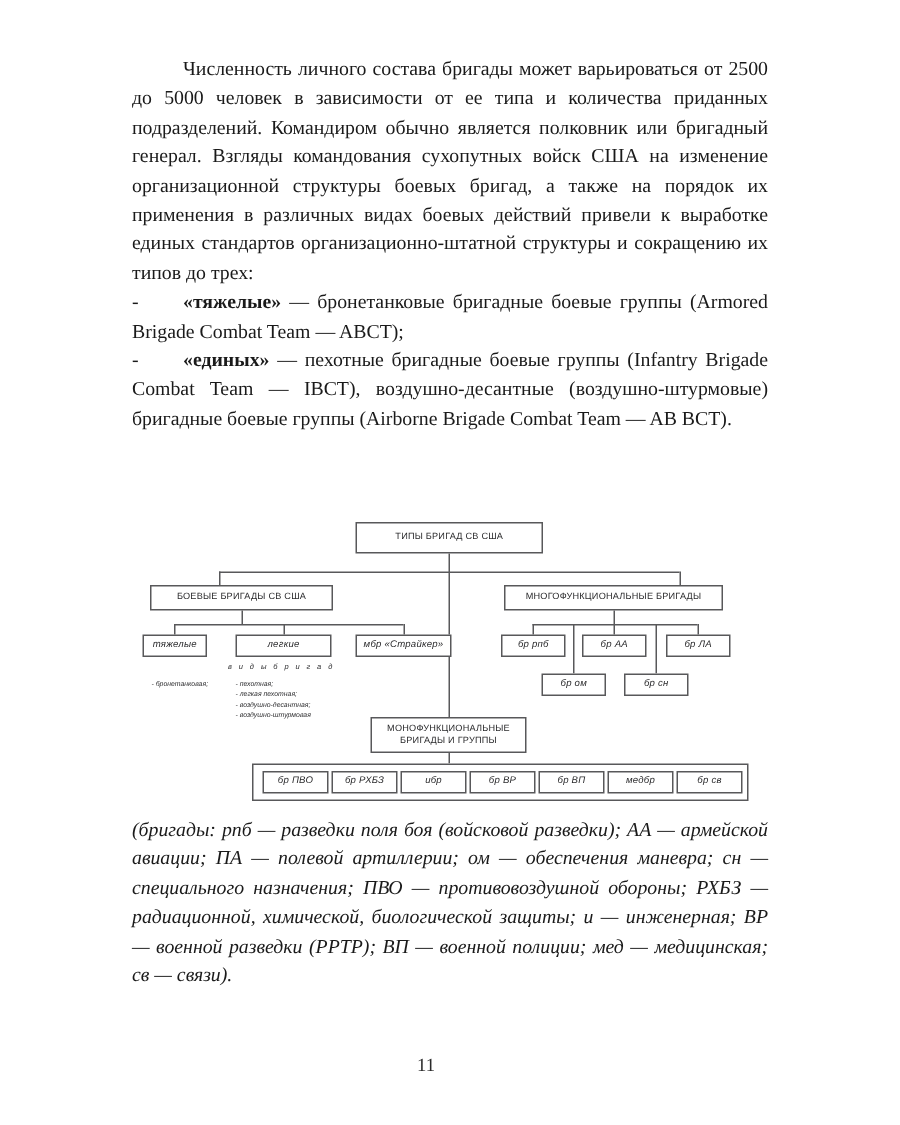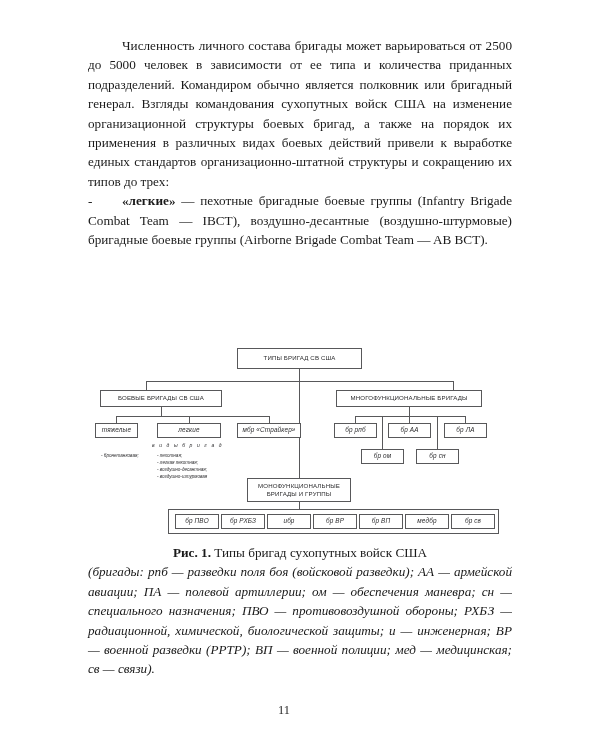--- a/index.html
+++ b/index.html
@@ -141,23 +141,24 @@
   }
 </style>
 </head>
 <body>
 
 <div class="page">
 
   <div class="content">
     <p class="body-par">Численность личного состава бригады может варьироваться от 2500 до 5000 человек в зависимости от ее типа и количества приданных подразделений. Командиром обычно является полковник или бригадный генерал. Взгляды командования сухопутных войск США на изменение организационной структуры боевых бригад, а также на порядок их применения в различных видах боевых действий привели к выработке единых стандартов организационно-штатной структуры и сокращению их типов до трех:</p>
 
-
-
-    <p class="bullet-par"><span class="dash-lead">-</span><b class="kw">«легкие»</b><span> — пехотные бригадные боевые группы (Infantry Brigade Combat Team — IBCT), воздушно-десантные (воздушно-штурмовые) бригадные боевые группы (Airborne Brigade Combat Team — AB BCT).</span></p>
+    <p class="bullet-par"><span class="dash-lead">-</span><b class="kw">«тяжелые»</b><span> — бронетанковые бригадные боевые группы (Armored Brigade Combat Team — ABCT);</span></p>
+
+
+    <p class="bullet-par"><span class="dash-lead">-</span><b class="kw">«единых»</b><span> — пехотные бригадные боевые группы (Infantry Brigade Combat Team — IBCT), воздушно-десантные (воздушно-штурмовые) бригадные боевые группы (Airborne Brigade Combat Team — AB BCT).</span></p>
   </div>
 
   <div class="figure">
 
     <div class="dbox" style="left:237px; top:3px; width:125px; height:21px;">ТИПЫ БРИГАД СВ США</div>
 
     <div class="line vline" style="left:299px; top:24px; height:124px;"></div>
 
     <div class="line hline" style="left:146px; top:36px; width:307px;"></div>
     <div class="line vline" style="left:146px; top:36px; height:10px;"></div>
@@ -211,19 +212,18 @@
     <div class="dbox ital" style="left:221px; top:169px; width:44px; height:15px;">бр РХБЗ</div>
     <div class="dbox ital" style="left:267px; top:169px; width:44px; height:15px;">ибр</div>
     <div class="dbox ital" style="left:313px; top:169px; width:44px; height:15px;">бр ВР</div>
     <div class="dbox ital" style="left:359px; top:169px; width:44px; height:15px;">бр ВП</div>
     <div class="dbox ital" style="left:405px; top:169px; width:44px; height:15px;">медбр</div>
     <div class="dbox ital" style="left:451px; top:169px; width:44px; height:15px;">бр св</div>
 
   </div>
 
   <div class="caption">
-    <p class="cap-title"><b>Рис. 1.</b><span> Типы бригад сухопутных войск США</span></p>
     <p class="cap-body">(бригады: рпб — разведки поля боя (войсковой разведки); АА — армейской авиации; ПА — полевой артиллерии; ом — обеспечения маневра; сн — специального назначения; ПВО — противовоздушной обороны; РХБЗ — радиационной, химической, биологической защиты; и — инженерная; ВР — военной разведки (РРТР); ВП — военной полиции; мед — медицинская; св — связи).</p>
   </div>
 
   <div class="pagenum">11</div>
 
 </div>
 
 </body></html>

